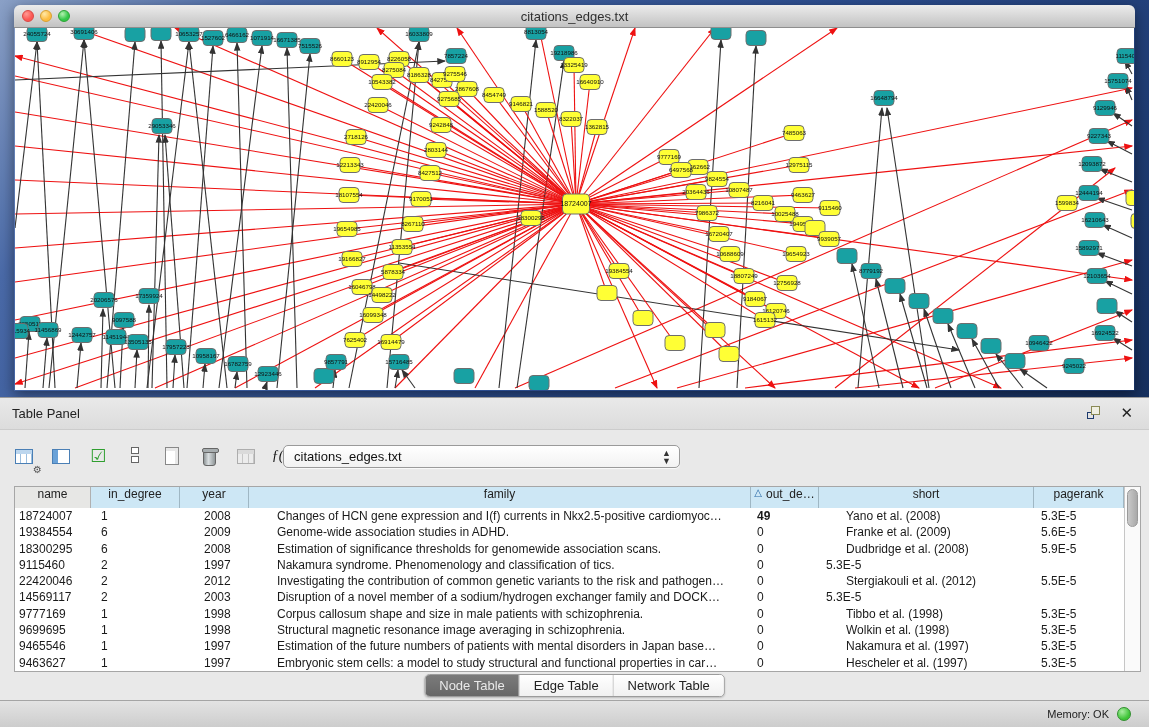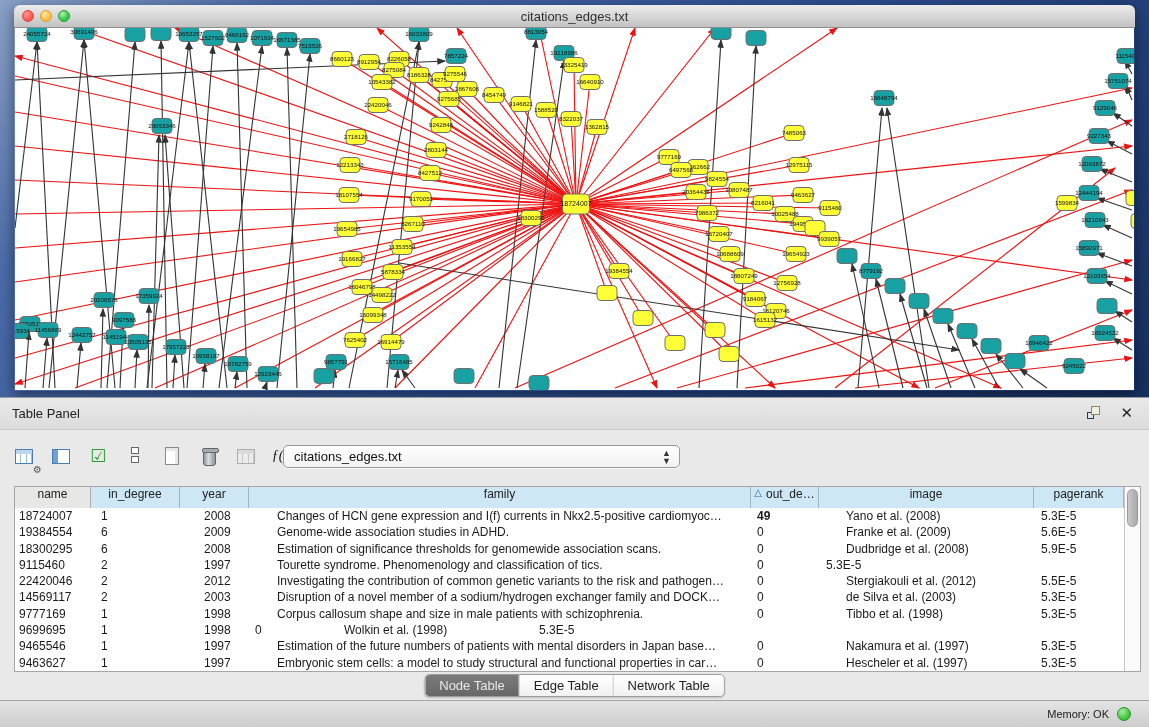--- a/index.html
+++ b/index.html
@@ -832,21 +832,21 @@
             <span>year</span>
           </div>
           <div class="th" style="width: 502px;">
             <span>family</span>
           </div>
           <div class="th" style="width: 68px;">
             <span class="sort-tri">△</span>
             <span>out_de…</span>
           </div>
           <div class="th" style="width: 215px;">
-            <span>image</span>
+            <span>short</span>
           </div>
           <div class="th" style="width: 90px;">
             <span>pagerank</span>
           </div>
         </div>
       <div id="tbody">
           <div class="tr">
             <div class="td" style="width: 76px; padding-left: 4px;">18724007</div>
             <div class="td" style="width: 89px; padding-left: 10px;">1</div>
             <div class="td" style="width: 69px; padding-left: 24px;">2008</div>
@@ -870,55 +870,55 @@
             <div class="td" style="width: 69px; padding-left: 24px;">2008</div>
             <div class="td" style="width: 502px; padding-left: 28px;">Estimation of significance thresholds for genomewide association scans.</div>
             <div class="td" style="width: 68px; padding-left: 6px;">0</div>
             <div class="td" style="width: 215px; padding-left: 27px;">Dudbridge et al. (2008)</div>
             <div class="td" style="width: 90px; padding-left: 7px;">5.9E-5</div>
           </div>
           <div class="tr">
             <div class="td" style="width: 76px; padding-left: 4px;">9115460</div>
             <div class="td" style="width: 89px; padding-left: 10px;">2</div>
             <div class="td" style="width: 69px; padding-left: 24px;">1997</div>
-            <div class="td" style="width: 502px; padding-left: 28px;">Tourette syndrome. Phenomenology and classification of tics.</div>
+            <div class="td" style="width: 502px; padding-left: 28px;">Nakamura syndrome. Phenomenology and classification of tics.</div>
             <div class="td" style="width: 68px; padding-left: 6px;">0</div>
             <div class="td" style="width: 90px; padding-left: 7px;">5.3E-5</div>
           </div>
           <div class="tr">
             <div class="td" style="width: 76px; padding-left: 4px;">22420046</div>
             <div class="td" style="width: 89px; padding-left: 10px;">2</div>
             <div class="td" style="width: 69px; padding-left: 24px;">2012</div>
             <div class="td" style="width: 502px; padding-left: 28px;">Investigating the contribution of common genetic variants to the risk and pathogen…</div>
             <div class="td" style="width: 68px; padding-left: 6px;">0</div>
             <div class="td" style="width: 215px; padding-left: 27px;">Stergiakouli et al. (2012)</div>
             <div class="td" style="width: 90px; padding-left: 7px;">5.5E-5</div>
           </div>
           <div class="tr">
             <div class="td" style="width: 76px; padding-left: 4px;">14569117</div>
             <div class="td" style="width: 89px; padding-left: 10px;">2</div>
             <div class="td" style="width: 69px; padding-left: 24px;">2003</div>
             <div class="td" style="width: 502px; padding-left: 28px;">Disruption of a novel member of a sodium/hydrogen exchanger family and DOCK…</div>
             <div class="td" style="width: 68px; padding-left: 6px;">0</div>
-            <div class="td" style="width: 215px; padding-left: 27px;">de Silva et al. (2003)</div>
             <div class="td" style="width: 90px; padding-left: 7px;">5.3E-5</div>
           </div>
           <div class="tr">
             <div class="td" style="width: 76px; padding-left: 4px;">9777169</div>
             <div class="td" style="width: 89px; padding-left: 10px;">1</div>
             <div class="td" style="width: 69px; padding-left: 24px;">1998</div>
             <div class="td" style="width: 502px; padding-left: 28px;">Corpus callosum shape and size in male patients with schizophrenia.</div>
             <div class="td" style="width: 68px; padding-left: 6px;">0</div>
             <div class="td" style="width: 215px; padding-left: 27px;">Tibbo et al. (1998)</div>
             <div class="td" style="width: 90px; padding-left: 7px;">5.3E-5</div>
           </div>
           <div class="tr">
             <div class="td" style="width: 76px; padding-left: 4px;">9699695</div>
             <div class="td" style="width: 89px; padding-left: 10px;">1</div>
             <div class="td" style="width: 69px; padding-left: 24px;">1998</div>
+            <div class="td" style="width: 502px; padding-left: 28px;">Structural magnetic resonance image averaging in schizophrenia.</div>
             <div class="td" style="width: 68px; padding-left: 6px;">0</div>
             <div class="td" style="width: 215px; padding-left: 27px;">Wolkin et al. (1998)</div>
             <div class="td" style="width: 90px; padding-left: 7px;">5.3E-5</div>
           </div>
           <div class="tr">
             <div class="td" style="width: 76px; padding-left: 4px;">9465546</div>
             <div class="td" style="width: 89px; padding-left: 10px;">1</div>
             <div class="td" style="width: 69px; padding-left: 24px;">1997</div>
             <div class="td" style="width: 502px; padding-left: 28px;">Estimation of the future numbers of patients with mental disorders in Japan base…</div>
             <div class="td" style="width: 68px; padding-left: 6px;">0</div>

